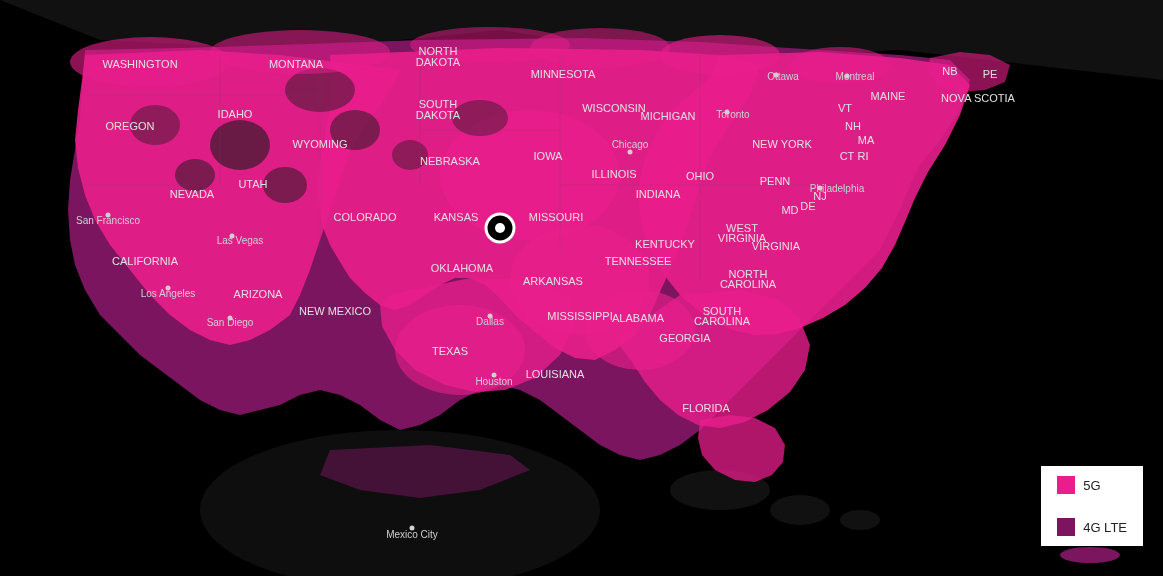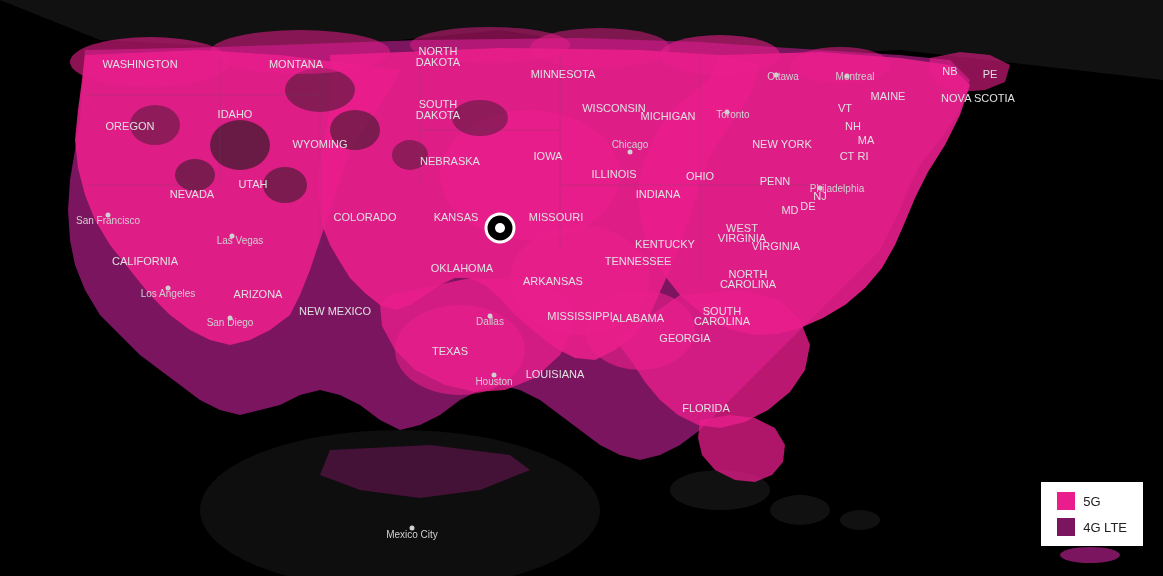--- a/index.html
+++ b/index.html
@@ -45,21 +45,21 @@
     }
 
     #legend {
       position: absolute;
       bottom: 30px;
       right: 20px;
       background: white;
       padding: 10px 16px;
       display: flex;
       flex-direction: column;
-      gap: 8px;
+      gap: 24px;
     }
 
     .legend-item {
       display: flex;
       align-items: center;
       gap: 8px;
     }
 
     .legend-swatch {
       width: 18px;

